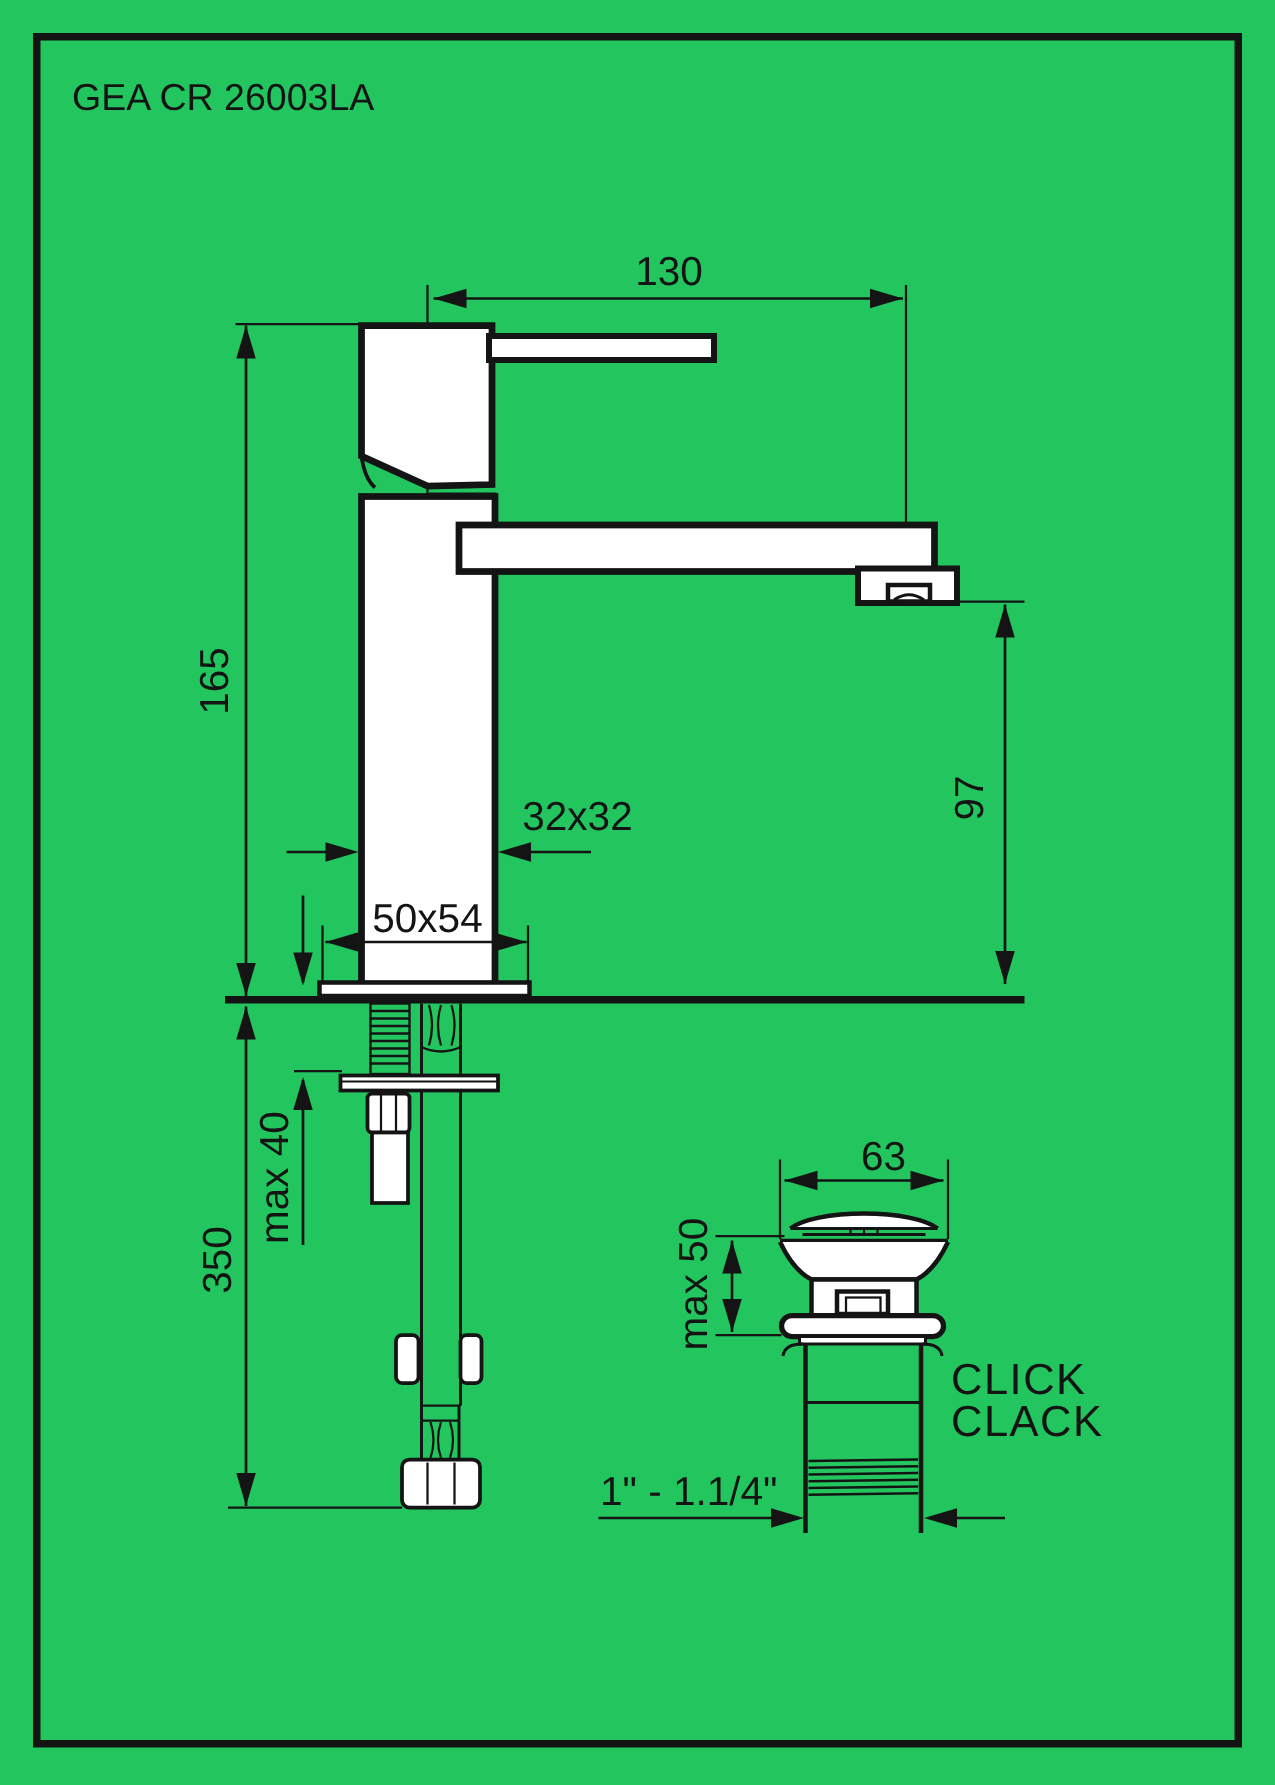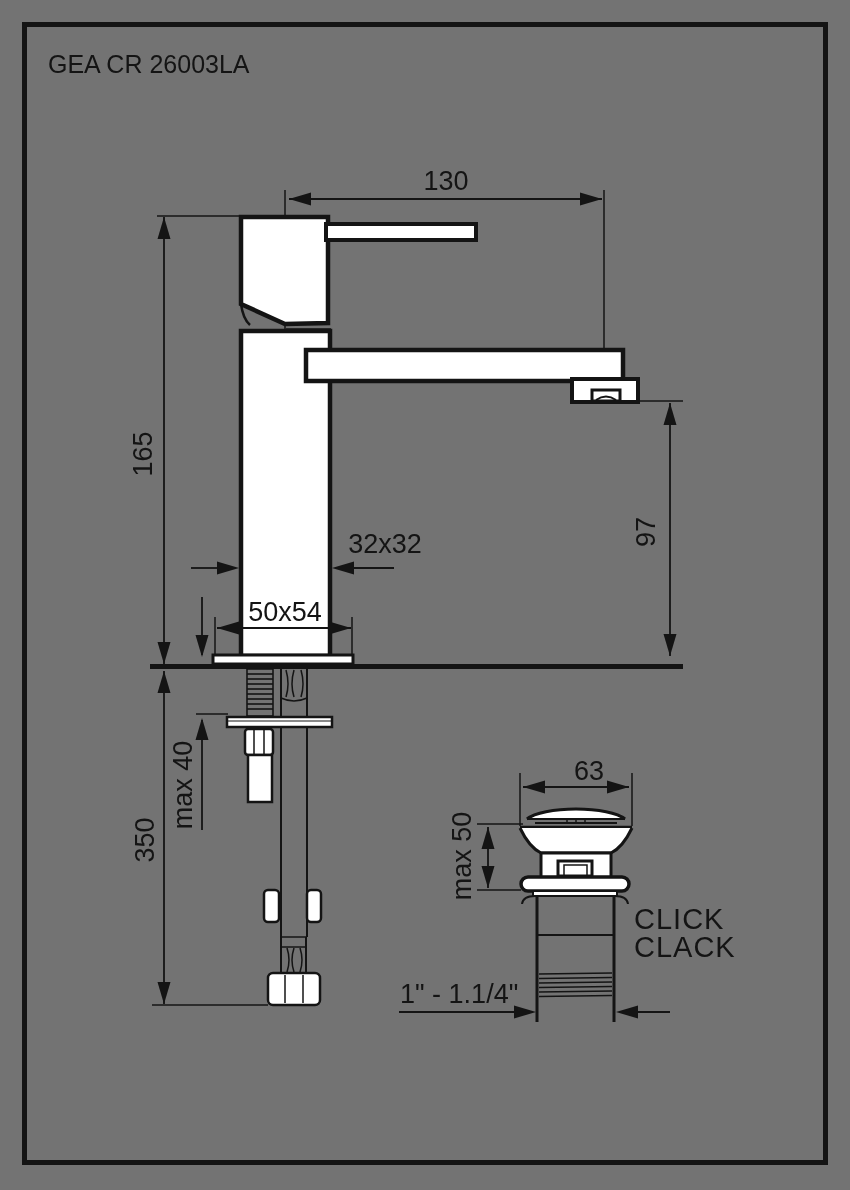--- a/index.html
+++ b/index.html
@@ -1,16 +1,16 @@
 <!DOCTYPE html>
 <html><head>
 <meta charset="utf-8">
 <style>
   html,body{margin:0;padding:0;background:#fff;}
-  .page{position:relative;width:850px;height:1190px;background:#737373;overflow:hidden;
+  .page{position:relative;width:850px;height:1190px;background:#22c55e;overflow:hidden;
         font-family:"Liberation Sans", sans-serif;}
   svg{position:absolute;left:0;top:0;}
   svg text{fill:#141414;}
   .dimtxt{font-size:27px;}
   .titletxt{font-size:25px;}
   .clicktxt{font-size:29px;letter-spacing:1px;}
 </style>
 </head>
 <body>
 

